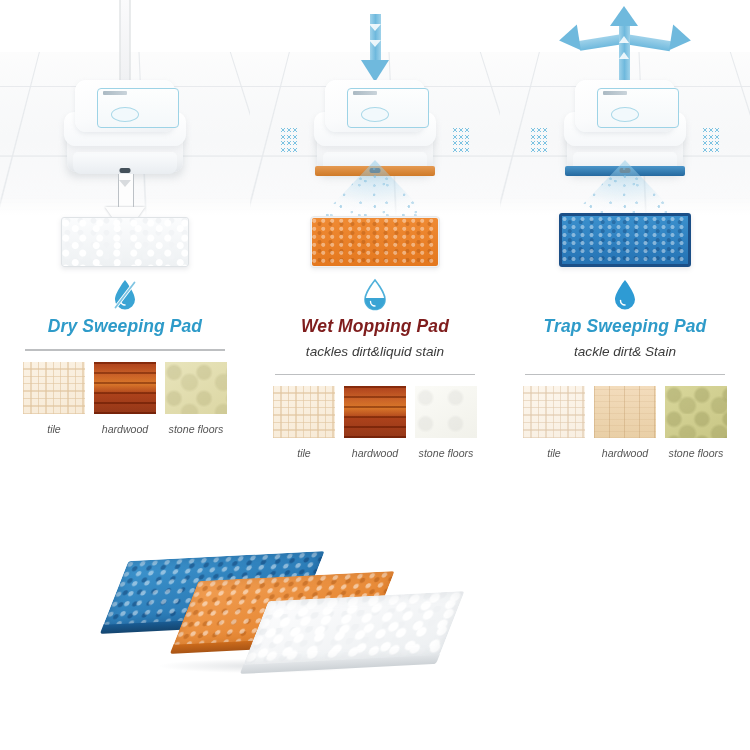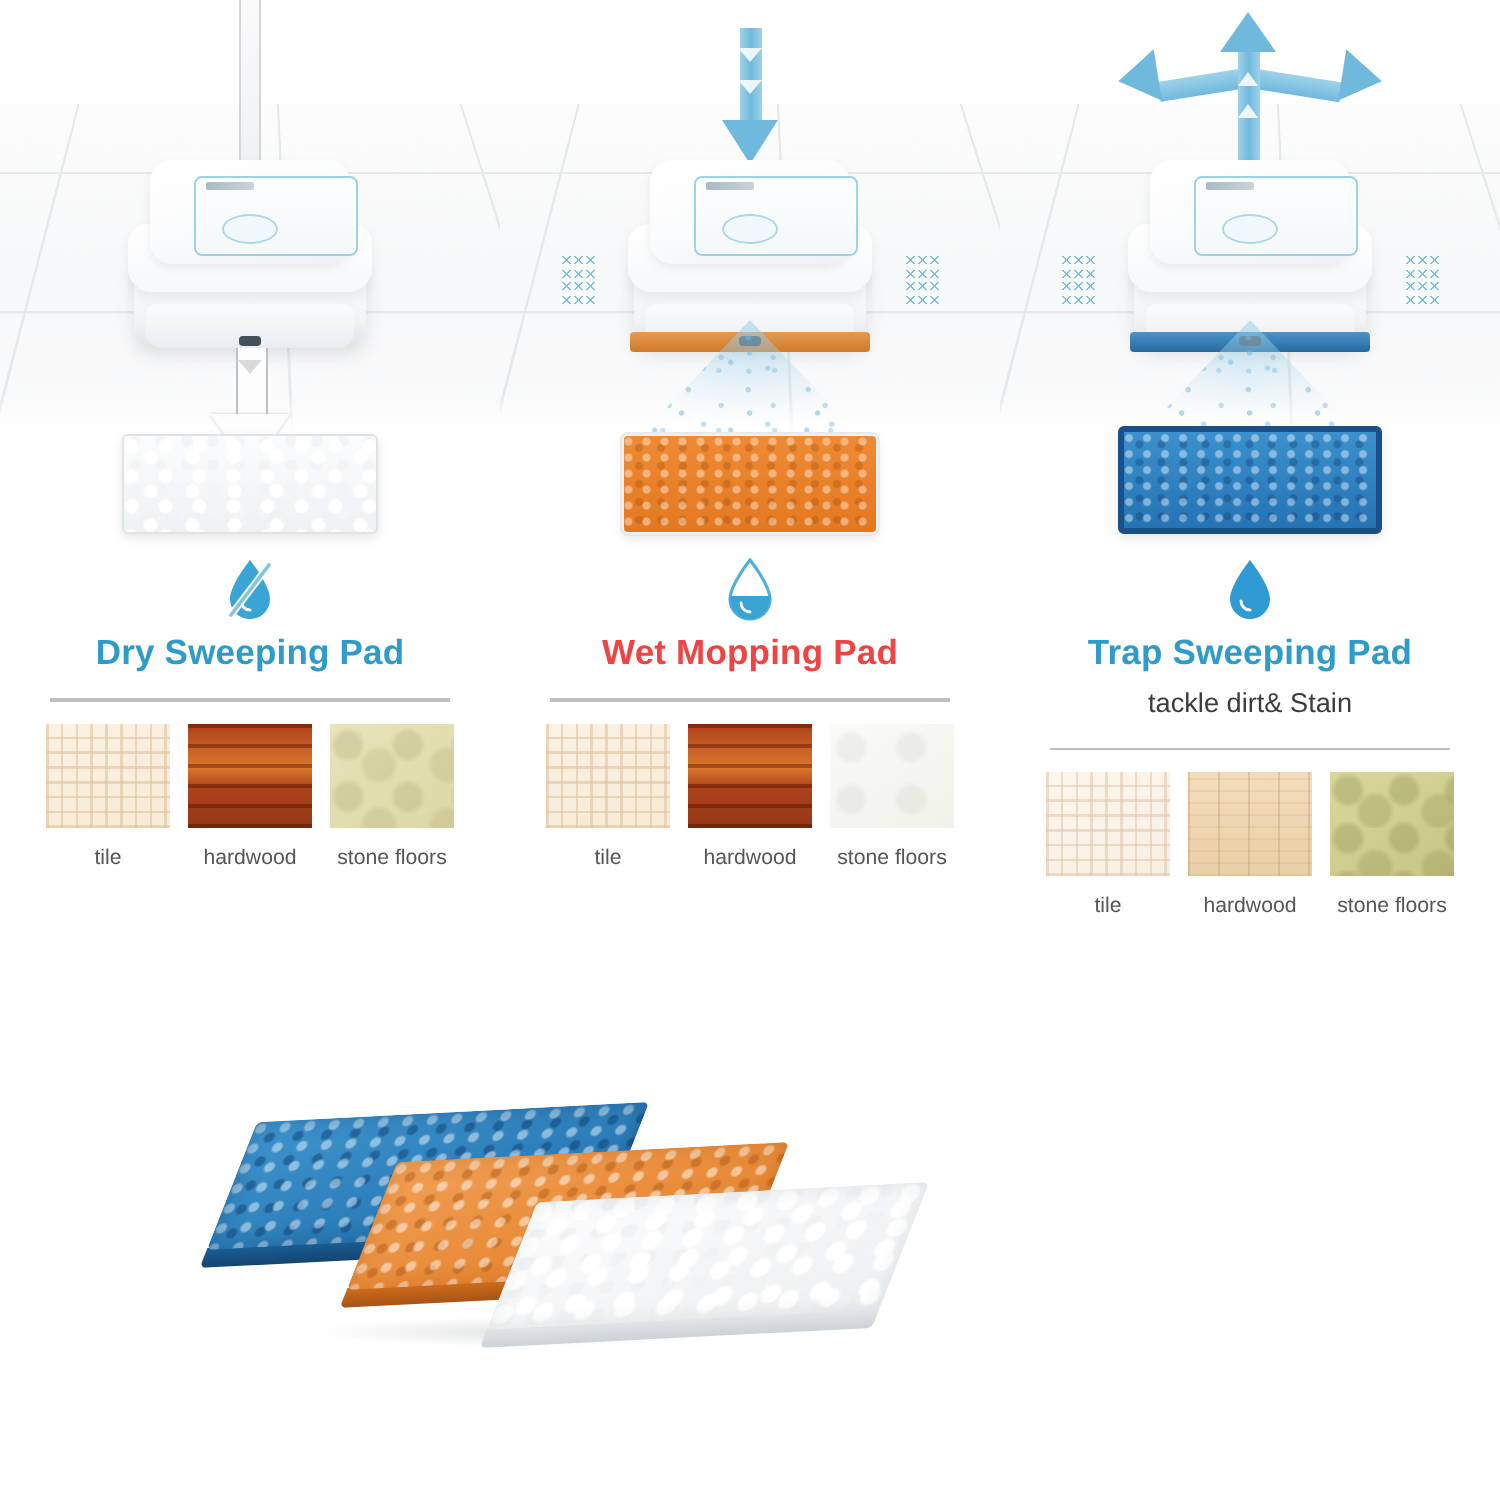--- a/index.html
+++ b/index.html
@@ -3,21 +3,21 @@
 <meta charset="utf-8">
 <style>
   html,body{margin:0;padding:0;}
   body{
     width:750px;height:750px;
     background:#ffffff;
     font-family:"Liberation Sans", sans-serif;
     overflow:hidden;
     position:relative;
   }
-  #page{position:relative;width:750px;height:600px;background:#fff;}
+  #page{position:relative;width:750px;height:600px;background:#fff;font-style:italic;}
 
   
   .columns{
     position:absolute;left:0;top:0;width:750px;height:528px;
     display:flex;
   }
   .col{
     position:relative;
     width:250px;height:528px;
     display:flex;flex-direction:column;align-items:center;
@@ -492,21 +492,22 @@
             <clipPath id="dropclip2">
               <path d="M13 2 C13 2 3 14.5 3 21.5 A10 10 0 0 0 23 21.5 C23 14.5 13 2 13 2 Z"></path>
             </clipPath>
           </defs>
           <path d="M13 2 C13 2 3 14.5 3 21.5 A10 10 0 0 0 23 21.5 C23 14.5 13 2 13 2 Z" fill="#ffffff" stroke="#4fb0da" stroke-width="1.6"></path>
           <rect x="0" y="20" width="26" height="14" fill="#3aa4d4" clip-path="url(#dropclip2)"></rect>
           <path d="M8.5 23.5 a4.5 4.5 0 0 0 4.5 4.5" fill="none" stroke="#ffffff" stroke-width="1.4" stroke-linecap="round"></path>
         </svg>
       </div>
 
-      <div class="title" style="color:#ef4444">Wet Mopping Pad</div>
+      <div class="title" style="color:#7f1d1d">Wet Mopping Pad</div>
+      <div class="subtitle">tackles dirt&amp;liquid stain</div>
       <div class="divider"></div>
 
       <div class="swatches">
         <div class="sw-item">
           <div class="sw tile"></div>
           <div class="sw-label">tile</div>
         </div>
         <div class="sw-item">
           <div class="sw hardwood-dark"></div>
           <div class="sw-label">hardwood</div>

